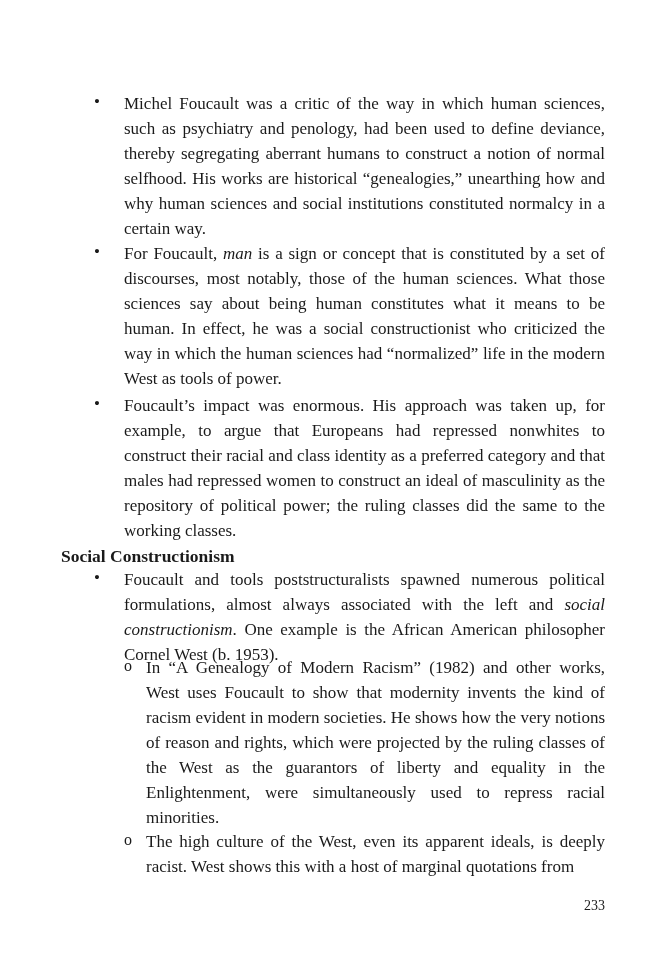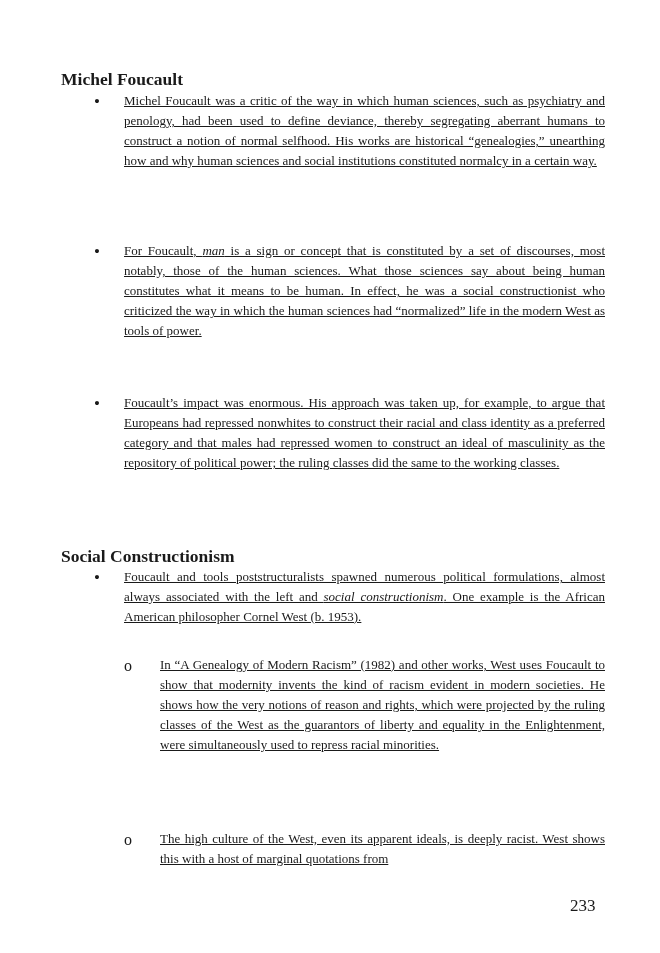--- a/index.html
+++ b/index.html
@@ -13,39 +13,37 @@
     position: absolute; left: 61px;
     font-weight: bold; font-size: 17.5px; line-height: 22px;
   }
   .item { position: absolute; left: 61px; width: 544px; }
   .bullet {
     position: absolute; left: 33px; top: 0;
     font-size: 17px; line-height: 22.5px;
   }
   .text {
     margin-left: 63px;
-    font-size: 13px; line-height: 20px;
+    font-size: 17px; line-height: 25px;
     text-align: justify;
-    text-decoration: underline;
   }
   .sub { position: absolute; left: 124px; width: 481px; }
   .sub .bullet { left: 0; font-size: 16px; }
-  .sub .text { margin-left: 36px; }
+  .sub .text { margin-left: 22px; }
   .em { font-style: italic; }
   .page-number {
-    position: absolute; left: 570px; top: 897px; width: 35px; 
-    font-size: 17px; line-height: 18px;
+    position: absolute; left: 570px; top: 897px; width: 35px; text-align: right;
+    font-size: 14px; line-height: 18px;
   }
 </style>
 </head>
 <body>
 
 <div class="page">
 
-  <div class="heading" style="top:68px;">Michel Foucault</div>
 
   <div class="item" style="top:91px;">
     <span class="bullet">•</span>
     <div class="text">Michel Foucault was a critic of the way in which human sciences, such as psychiatry and penology, had been used to define deviance, thereby segregating aberrant humans to construct a notion of normal selfhood. His works are historical “genealogies,” unearthing how and why human sciences and social institutions constituted normalcy in a certain way.</div>
   </div>
 
   <div class="item" style="top:241px;">
     <span class="bullet">•</span>
     <div class="text"><span>For Foucault, </span><span class="em">man</span><span> is a sign or concept that is constituted by a set of discourses, most notably, those of the human sciences. What those sciences say about being human constitutes what it means to be human. In effect, he was a social constructionist who criticized the way in which the human sciences had “normalized” life in the modern West as tools of power.</span></div>
   </div>

